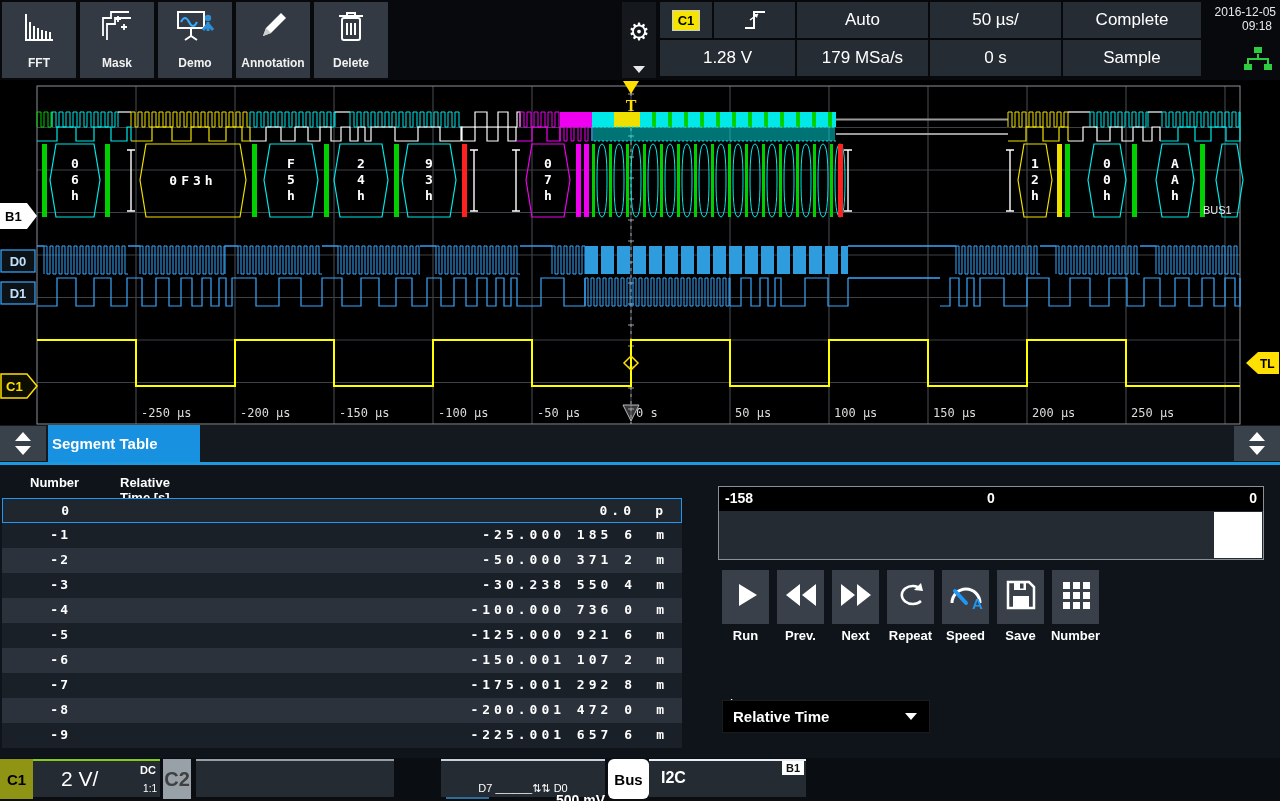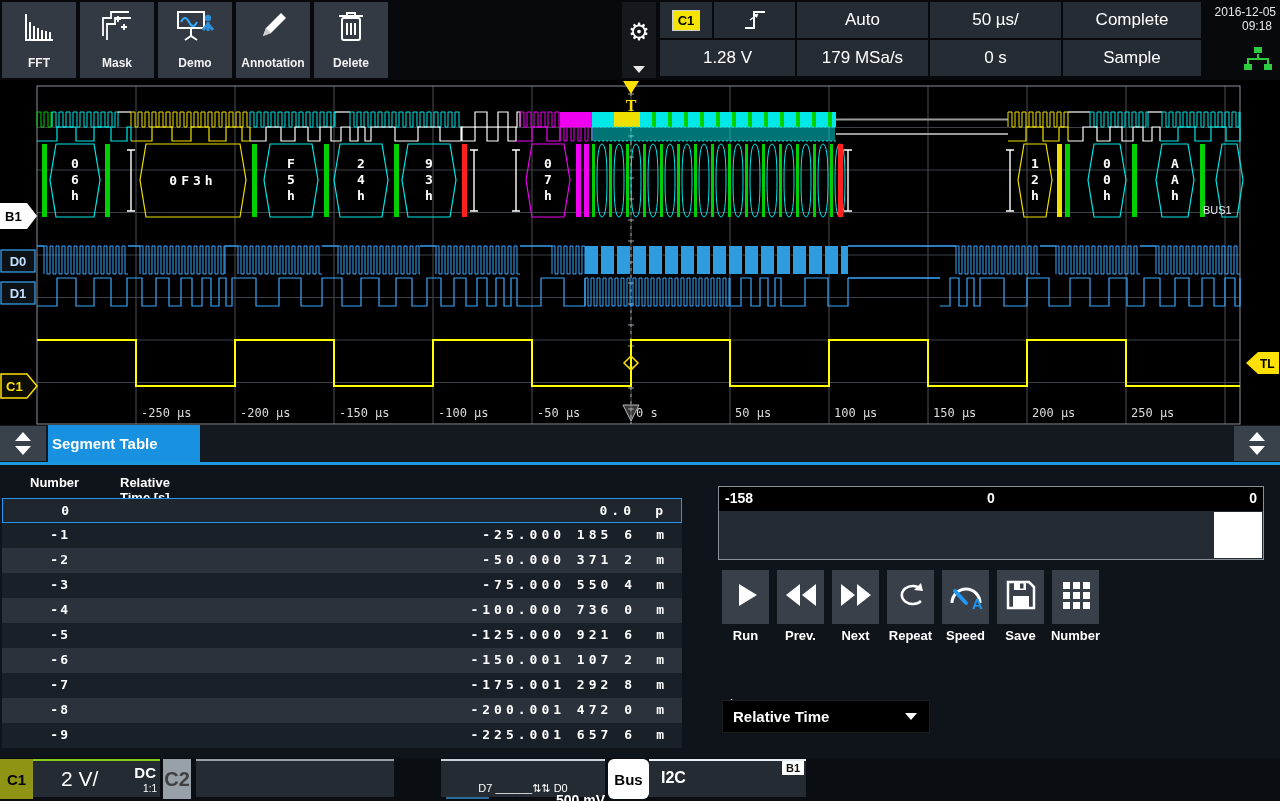--- a/index.html
+++ b/index.html
@@ -62,21 +62,21 @@
           font-size:15px;font-weight:bold;display:flex;align-items:center;padding-left:10px;
           box-sizing:border-box;cursor:pointer;border:1px solid #1c1c1c;}
   .tfdrop .chev{position:absolute;right:12px;top:12px;width:0;height:0;
           border-left:6px solid transparent;border-right:6px solid transparent;border-top:7px solid #fff;}
   
   .bbar{position:absolute;left:0;top:758px;width:1280px;height:43px;background:#0a0e12;}
   .badge{position:absolute;top:1px;height:40px;display:flex;align-items:center;justify-content:center;
          font-weight:bold;cursor:pointer;}
   .gcontent{position:absolute;top:1px;height:38px;background:#252b33;box-sizing:border-box;cursor:pointer;}
   .c1scale{position:absolute;left:28px;top:6px;color:#fff;font-size:21px;}
-  .c1dc{position:absolute;right:4px;top:3px;color:#fff;font-size:15px;font-weight:bold;}
+  .c1dc{position:absolute;right:4px;top:3px;color:#fff;font-size:11px;font-weight:bold;}
   .c1probe{position:absolute;right:3px;bottom:3px;color:#fff;font-size:10px;}
   .dline1{position:absolute;left:0;width:100%;top:3px;text-align:right;color:#fff;font-size:14px;font-weight:bold;margin-top:28px;}
   .dline2{position:absolute;left:0;width:100%;bottom:2px;text-align:center;color:#fff;font-size:11px;}
   .bustype{position:absolute;left:12px;top:8px;color:#fff;font-size:16px;font-weight:bold;}
   .b1badge{position:absolute;right:2px;top:0;background:#fff;color:#111;font-size:11px;font-weight:bold;
            padding:1px 4px;}
 </style>
 </head>
 <body>
 
@@ -443,21 +443,21 @@
           <span class="tval">-25.000 185 6</span>
           <span class="tunit">m</span>
         </div>
         <div class="trow even" style="top: 83px;">
           <span class="tnum">-2</span>
           <span class="tval">-50.000 371 2</span>
           <span class="tunit">m</span>
         </div>
         <div class="trow odd" style="top: 108px;">
           <span class="tnum">-3</span>
-          <span class="tval">-75.000 550 4</span>
+          <span class="tval">-30.238 550 4</span>
           <span class="tunit">m</span>
         </div>
         <div class="trow even" style="top: 133px;">
           <span class="tnum">-4</span>
           <span class="tval">-100.000 736 0</span>
           <span class="tunit">m</span>
         </div>
         <div class="trow odd" style="top: 158px;">
           <span class="tnum">-5</span>
           <span class="tval">-125.000 921 6</span>

